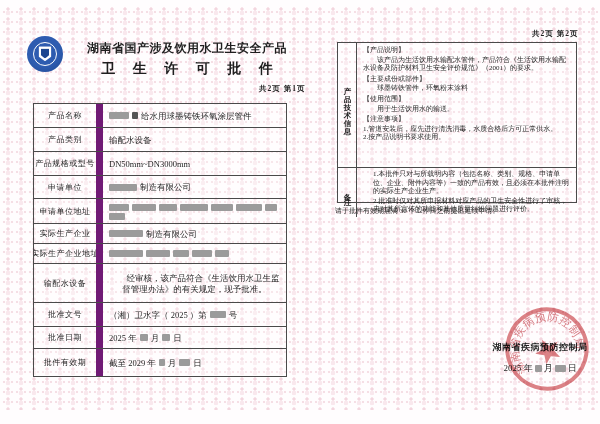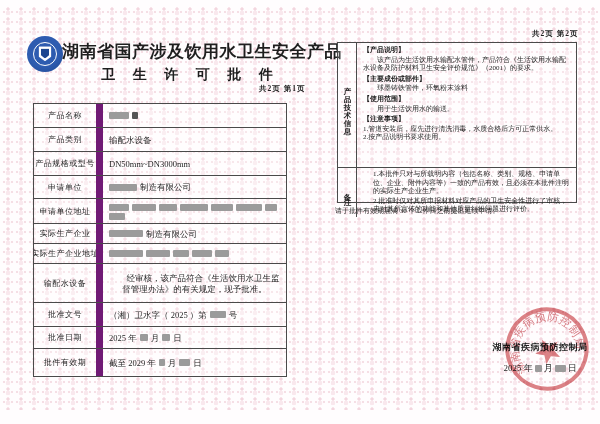--- a/index.html
+++ b/index.html
@@ -20,21 +20,21 @@
   
   .logo{left:27px;top:36px;width:36px;height:36px;border-radius:50%;
     background:radial-gradient(circle at 45% 40%, #2e5cb0 0 55%, #1d468f 100%);}
   .logo .ring{position:absolute;inset:6px;border:1.5px solid #fff;border-radius:50%;}
   .logo .shield{position:absolute;left:50%;top:50%;width:13px;height:15px;transform:translate(-50%,-52%);
     background:#fff;clip-path:polygon(0 0,100% 0,100% 68%,50% 100%,0 68%);}
   .logo .shield-core{position:absolute;left:50%;top:50%;width:8px;height:10px;transform:translate(-50%,-55%);
     background:#1d468f;clip-path:polygon(0 0,100% 0,100% 68%,50% 100%,0 68%);z-index:2;}
   
   .title{left:62px;top:40px;width:250px;text-align:center;font-weight:bold;}
-  .title .l1{font-size:17px;letter-spacing:.5px;white-space:nowrap;}
+  .title .l1{font-size:12px;letter-spacing:.5px;white-space:nowrap;}
   .title .l2{font-size:14px;letter-spacing:7px;margin-top:3px;text-indent:7px;}
   .page-ind{font-size:7.5px;font-weight:bold;letter-spacing:1px;white-space:nowrap;}
   .p1-ind{left:259px;top:84px;}
   .p2-ind{left:532px;top:29px;}
   
   .p1-table{left:33px;top:103px;width:252px;border:1px solid #4a4a4a;background:rgba(255,255,255,.25);}
   .trow{display:flex;border-bottom:1px solid #4a4a4a;box-sizing:border-box;}
   .trow:last-child{border-bottom:none;}
   .tlabel{width:62px;flex:0 0 62px;border-right:7px solid #701a75;display:flex;align-items:center;
     justify-content:center;font-size:8px;letter-spacing:.5px;white-space:nowrap;overflow:hidden;}
@@ -48,21 +48,21 @@
   .p2-box{left:337px;top:42px;width:240px;height:161px;border:1px solid #4a4a4a;display:flex;flex-direction:column;box-sizing:border-box;background:rgba(255,255,255,.2);}
   .p2-row{display:flex;flex:0 0 auto;}
   .p2-row.tech{height:124px;border-bottom:1px solid #4a4a4a;}
   .p2-row.remark{flex:1;gap:10px;}
   .side-label{flex:0 0 18px;width:18px;border-right:1px solid #4a4a4a;display:flex;align-items:center;justify-content:center;
     font-size:7.5px;font-weight:bold;writing-mode:vertical-rl;text-orientation:upright;}
   .tech .side-label{letter-spacing:8px;}
   .remark .side-label{letter-spacing:5px;}
   .p2-content{flex:1;padding:2px 5px 2px 6px;font-size:7px;line-height:8.6px;overflow:hidden;}
   .sec{margin-bottom:2px;}
-  .sec .hd{font-weight:bold;margin:1px 0;}
+  .sec .hd{font-weight:normal;margin:1px 0;}
   .sec .bd{text-indent:2em;margin:0;}
   .sec .bd2{margin:0;}
   .remark .p2-content p{margin:0 0 1px 0;}
   .renewal{left:335px;top:206px;font-size:7px;}
   
   .issuer{left:488px;top:341px;width:104px;text-align:center;font-size:9px;font-weight:bold;letter-spacing:.5px;}
   .issue-date{left:488px;top:362px;width:104px;text-align:center;font-size:9px;display:flex;align-items:center;justify-content:center;gap:2px;}
   .seal{left:503px;top:305px;width:88px;height:88px;mix-blend-mode:multiply;z-index:2;}
 </style>
 </head>
@@ -83,20 +83,21 @@
   </div>
 
   <div class="abs page-ind p1-ind">共2页 第1页</div>
 
   <div class="abs p1-table">
     <div class="trow" style="height:24px">
       <div class="tlabel">产品名称</div>
       <div class="tvalue">
         <span class="redact" style="width:20px"></span>
         <span class="redact dark" style="width:6px"></span>
+        <span>给水用球墨铸铁环氧涂层管件</span>
       </div>
     </div>
     <div class="trow" style="height:24px">
       <div class="tlabel">产品类别</div>
       <div class="tvalue">
         <span>输配水设备</span>
       </div>
     </div>
     <div class="trow" style="height:24px">
       <div class="tlabel">产品规格或型号</div>

